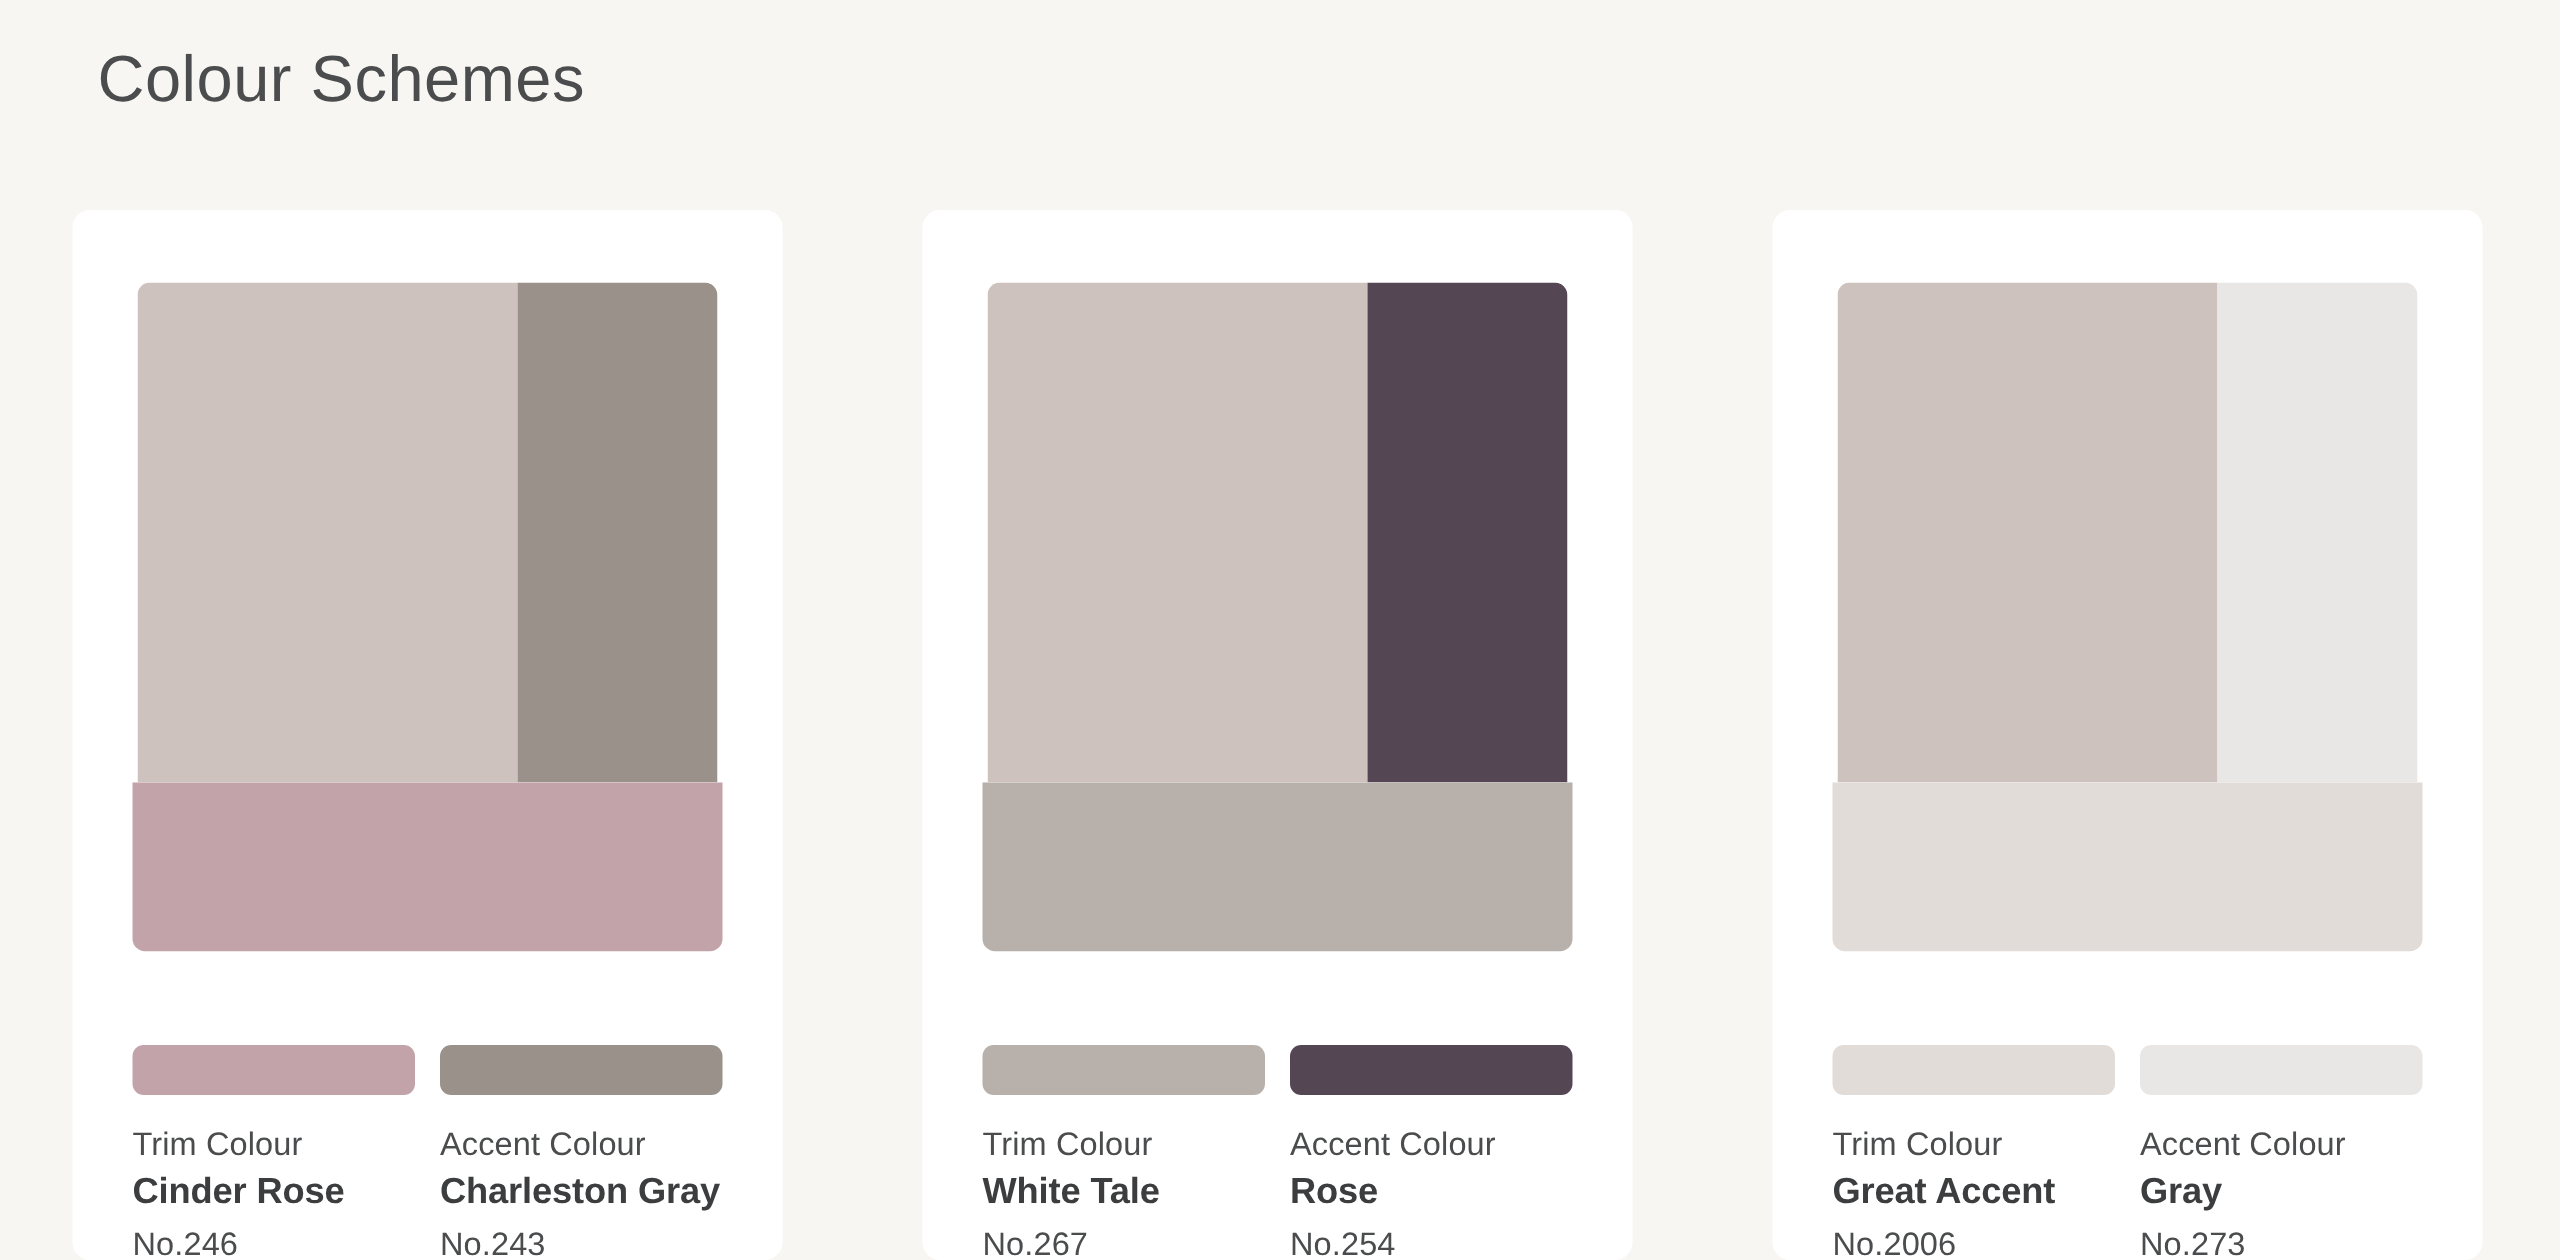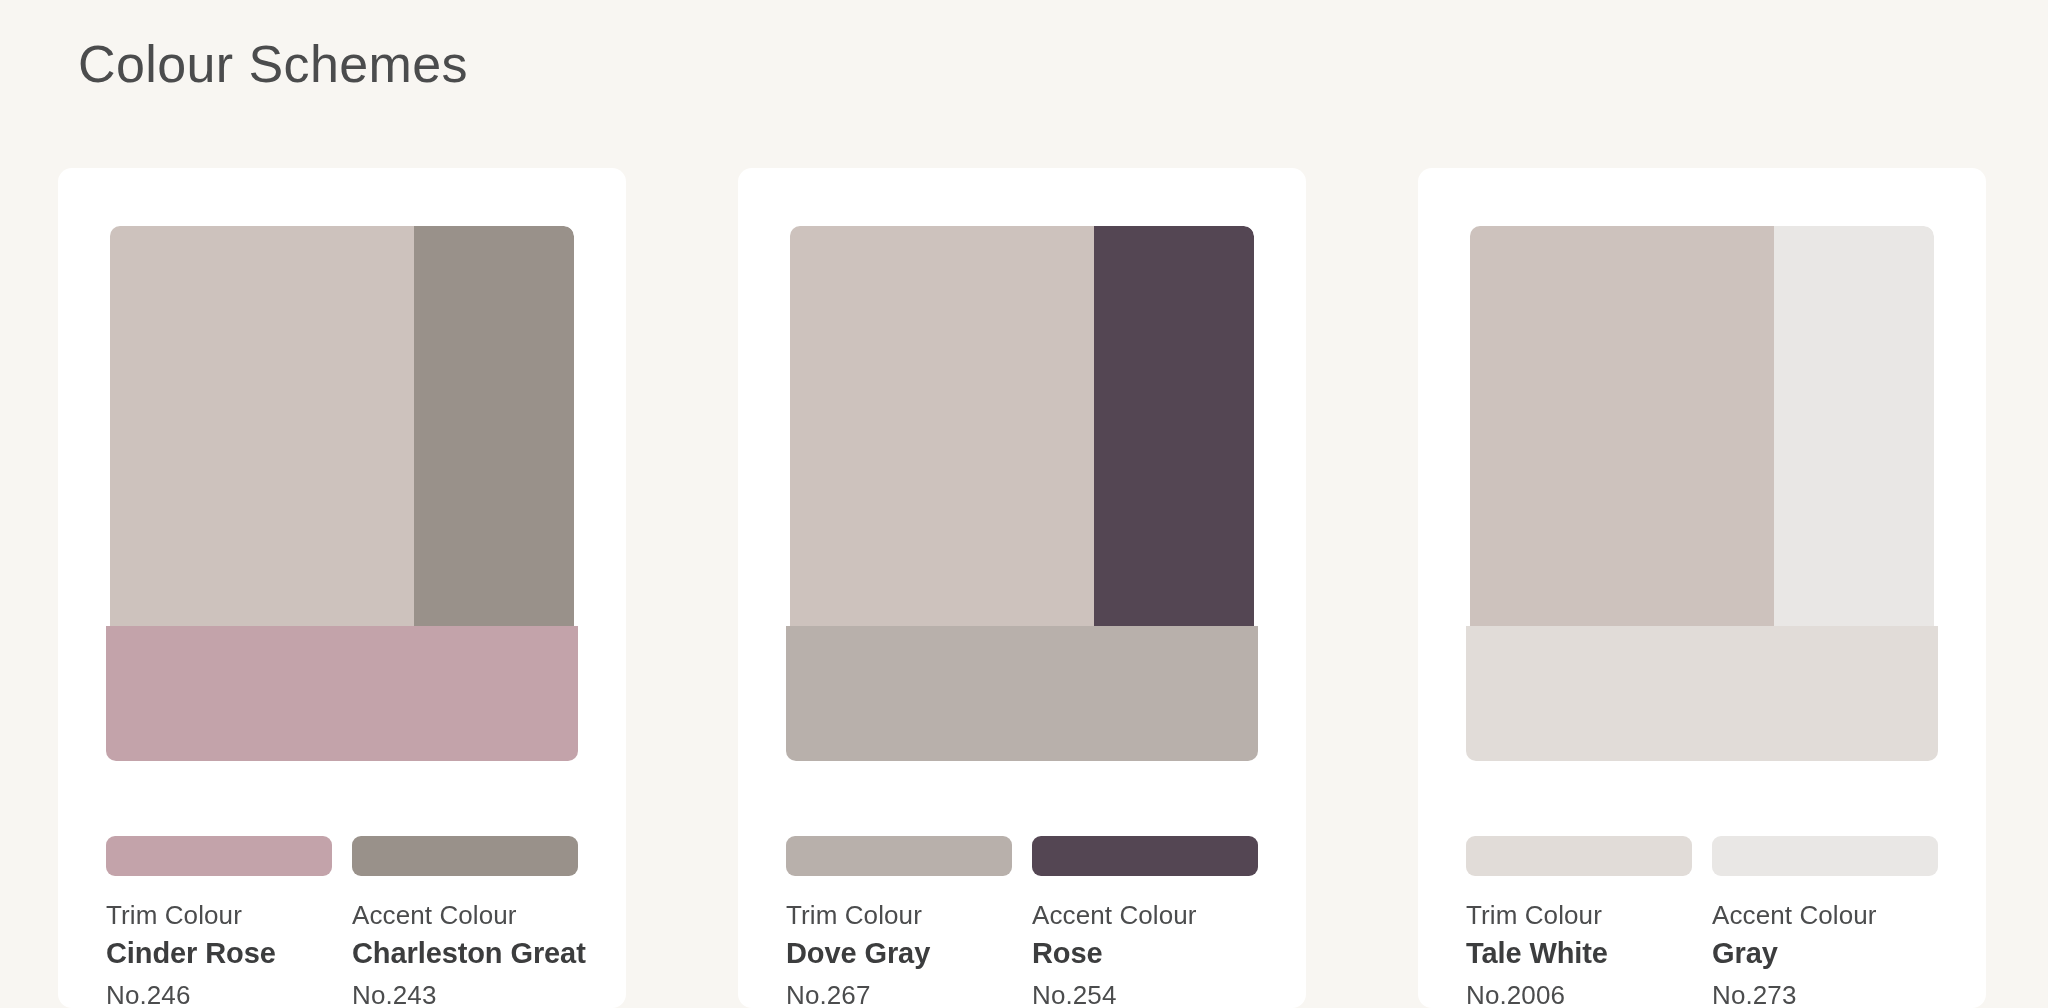--- a/index.html
+++ b/index.html
@@ -165,40 +165,40 @@
       <div class="legend">
         <div class="legend-col">
           <div class="pill" style="background-color: rgb(195, 163, 170);"></div>
           <div class="legend-role">Trim Colour</div>
           <div class="legend-name">Cinder Rose</div>
           <div class="legend-code">No.246</div>
         </div>
         <div class="legend-col">
           <div class="pill" style="background-color: rgb(153, 145, 138);"></div>
           <div class="legend-role">Accent Colour</div>
-          <div class="legend-name">Charleston Great</div>
+          <div class="legend-name">Charleston Gray</div>
           <div class="legend-code">No.243</div>
         </div>
       </div>
     </div>
 
     <div class="card">
       <div class="preview">
         <div class="wall-row">
           <div class="wall-main" style="background-color: rgb(205, 194, 189);"></div>
           <div class="wall-accent" style="background-color: rgb(84, 70, 83);"></div>
         </div>
         <div class="trim-band" style="background-color: rgb(184, 176, 171);"></div>
       </div>
 
       <div class="legend">
         <div class="legend-col">
           <div class="pill" style="background-color: rgb(184, 176, 171);"></div>
           <div class="legend-role">Trim Colour</div>
-          <div class="legend-name">Dove Gray</div>
+          <div class="legend-name">White Tale</div>
           <div class="legend-code">No.267</div>
         </div>
         <div class="legend-col">
           <div class="pill" style="background-color: rgb(84, 70, 83);"></div>
           <div class="legend-role">Accent Colour</div>
           <div class="legend-name">Rose</div>
           <div class="legend-code">No.254</div>
         </div>
       </div>
     </div>
@@ -209,21 +209,21 @@
           <div class="wall-main" style="background-color: rgb(205, 194, 189);"></div>
           <div class="wall-accent" style="background-color: rgb(233, 231, 229);"></div>
         </div>
         <div class="trim-band" style="background-color: rgb(225, 220, 216);"></div>
       </div>
 
       <div class="legend">
         <div class="legend-col">
           <div class="pill" style="background-color: rgb(225, 220, 216);"></div>
           <div class="legend-role">Trim Colour</div>
-          <div class="legend-name">Tale White</div>
+          <div class="legend-name">Great Accent</div>
           <div class="legend-code">No.2006</div>
         </div>
         <div class="legend-col">
           <div class="pill" style="background-color: rgb(233, 231, 229);"></div>
           <div class="legend-role">Accent Colour</div>
           <div class="legend-name">Gray</div>
           <div class="legend-code">No.273</div>
         </div>
       </div>
     </div>

